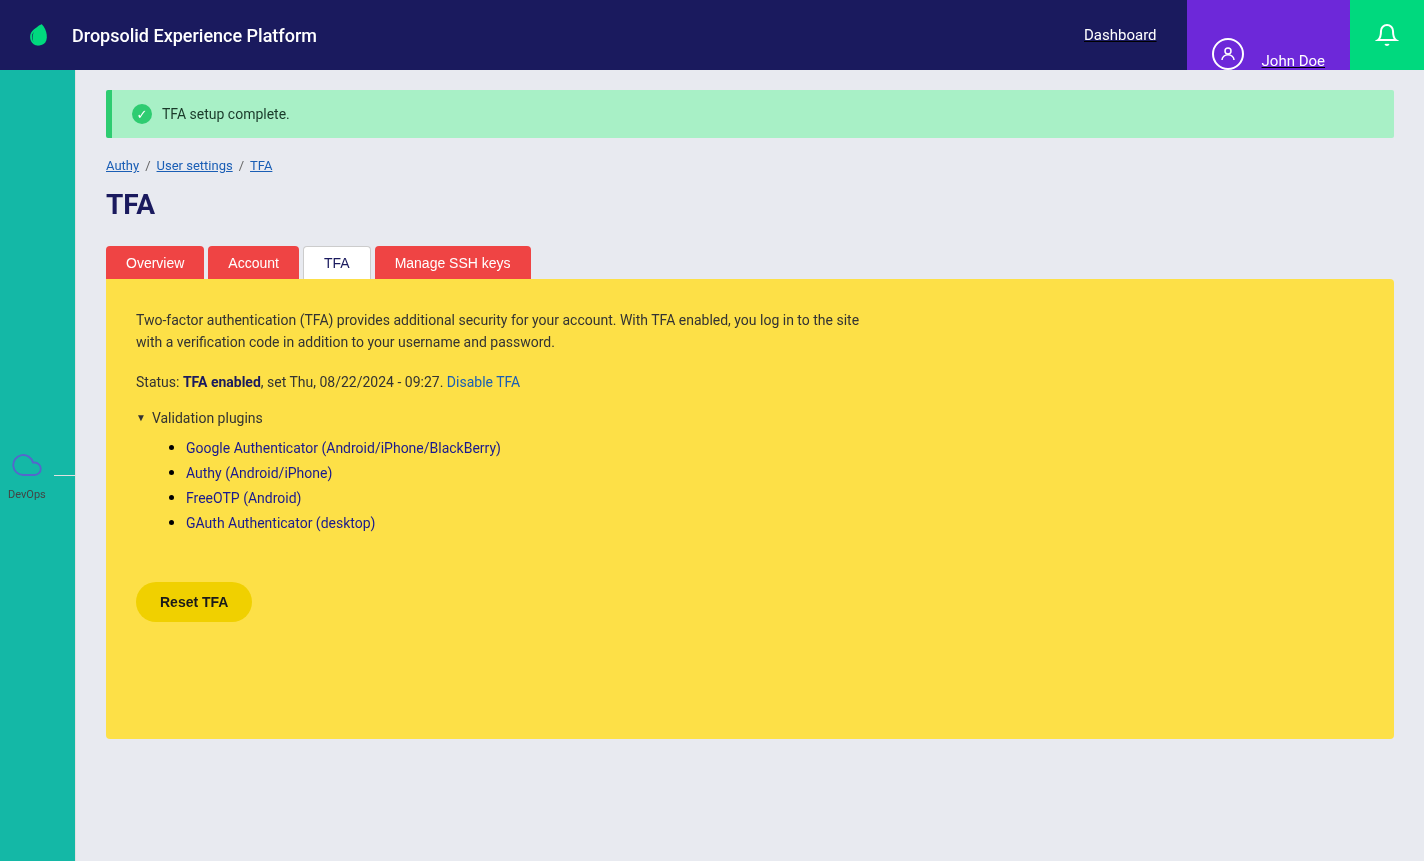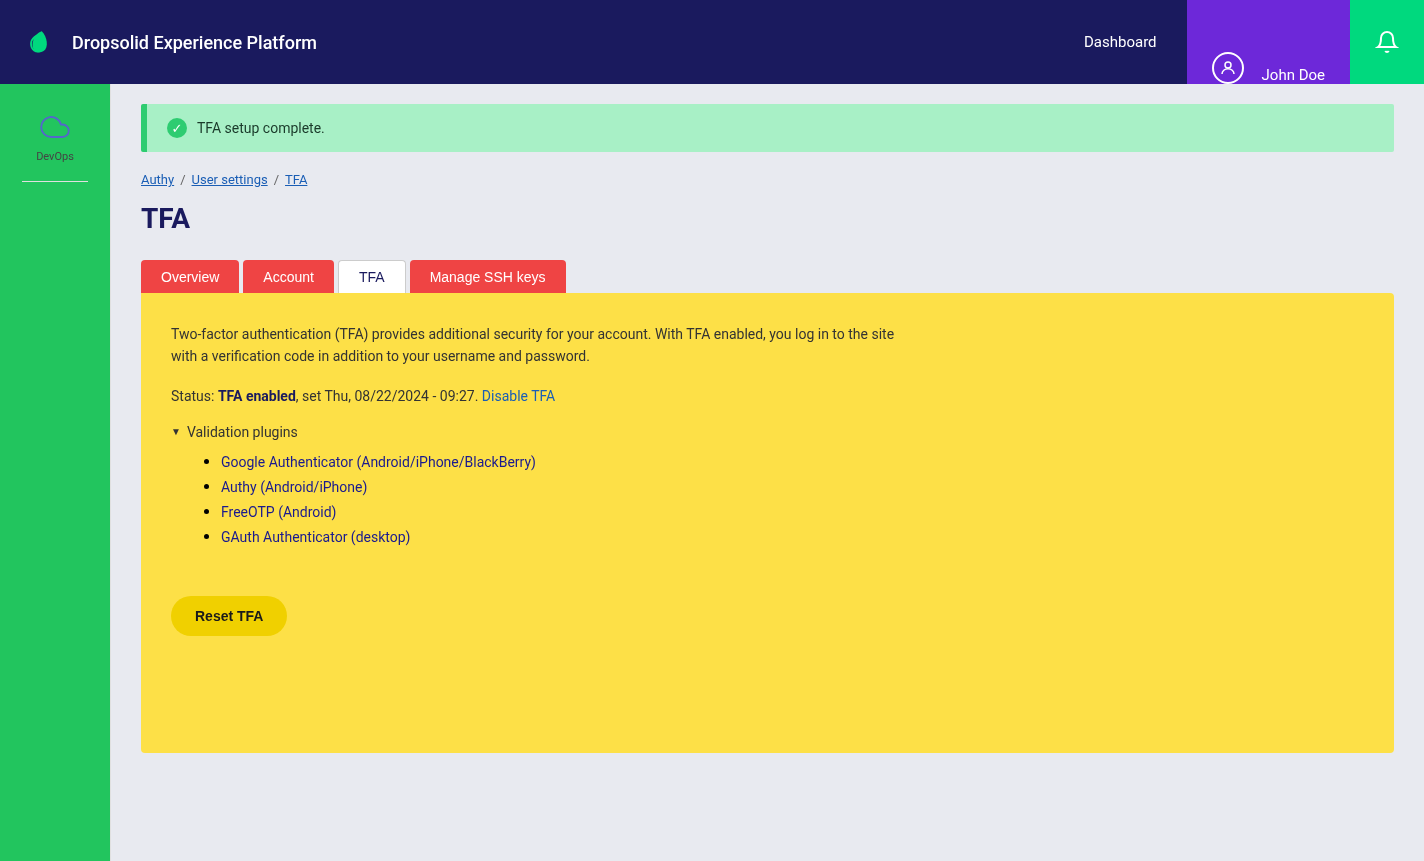--- a/index.html
+++ b/index.html
@@ -8,21 +8,21 @@
       font-family: -apple-system, BlinkMacSystemFont, 'Segoe UI', Roboto, sans-serif;
       background: #e8eaf0;
       min-height: 861px;
       display: flex;
       flex-direction: column;
     }
 
     
     .header {
       background: #1a1a5e;
-      height: 84px;
+      height: 70px;
       display: flex;
       align-items: center;
       justify-content: space-between;
       padding: 0;
       flex-shrink: 0;
     }
 
     .header-left {
       display: flex;
       align-items: center;
@@ -46,20 +46,21 @@
     .header-title {
       color: white;
       font-size: 18px;
       font-weight: 500;
     }
 
     .header-right {
       display: flex;
       align-items: stretch;
       height: 100%;
+      text-decoration: underline;
     }
 
     .header-dashboard {
       color: white;
       font-size: 15px;
       display: flex;
       align-items: center;
       padding: 0 30px;
     }
 
@@ -93,24 +94,24 @@
     }
 
     
     .main-layout {
       display: flex;
       flex: 1;
     }
 
     
     .sidebar {
-      width: 111px;
-      background: #22c55e;
-      display: flex;
-      flex-direction: column;
+      width: 76px;
+      background: #14b8a6;
+      display: flex;
+      flex-direction: row;
       align-items: center;
       padding-top: 20px;
       border-right: 1px solid #e0e0e0;
       flex-shrink: 0;
     }
 
     .sidebar-item {
       display: flex;
       flex-direction: column;
       align-items: center;

